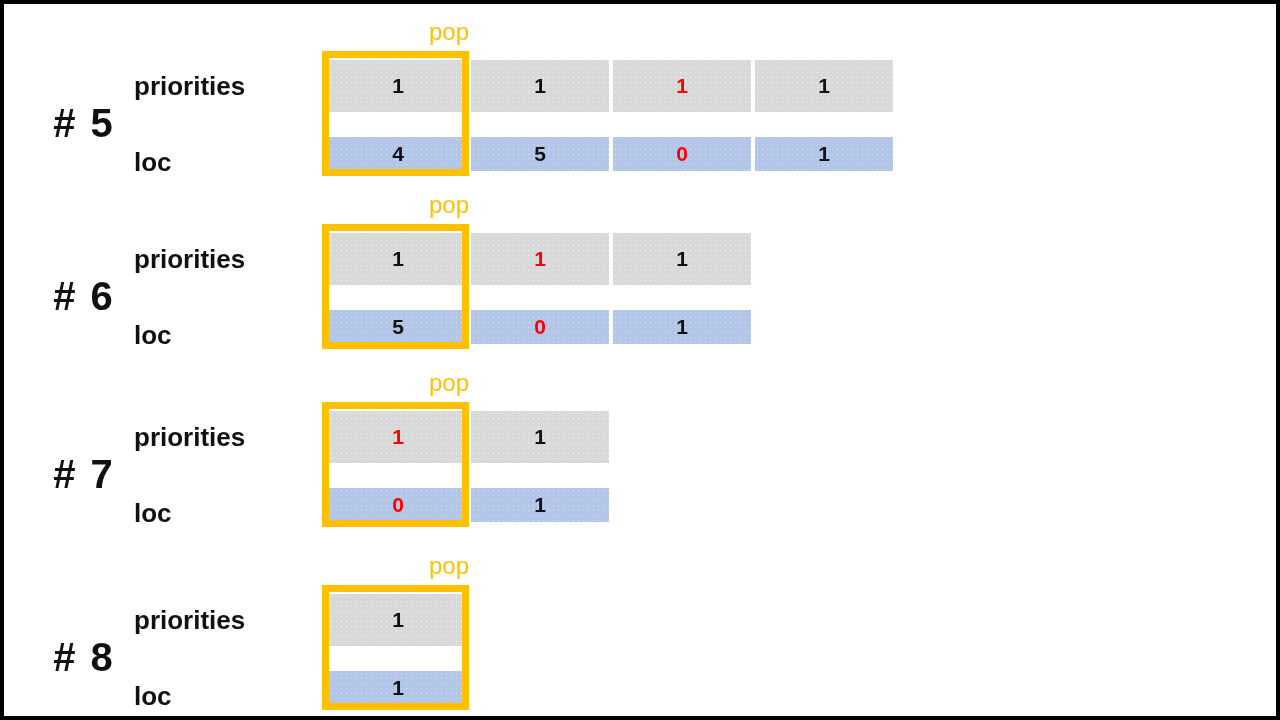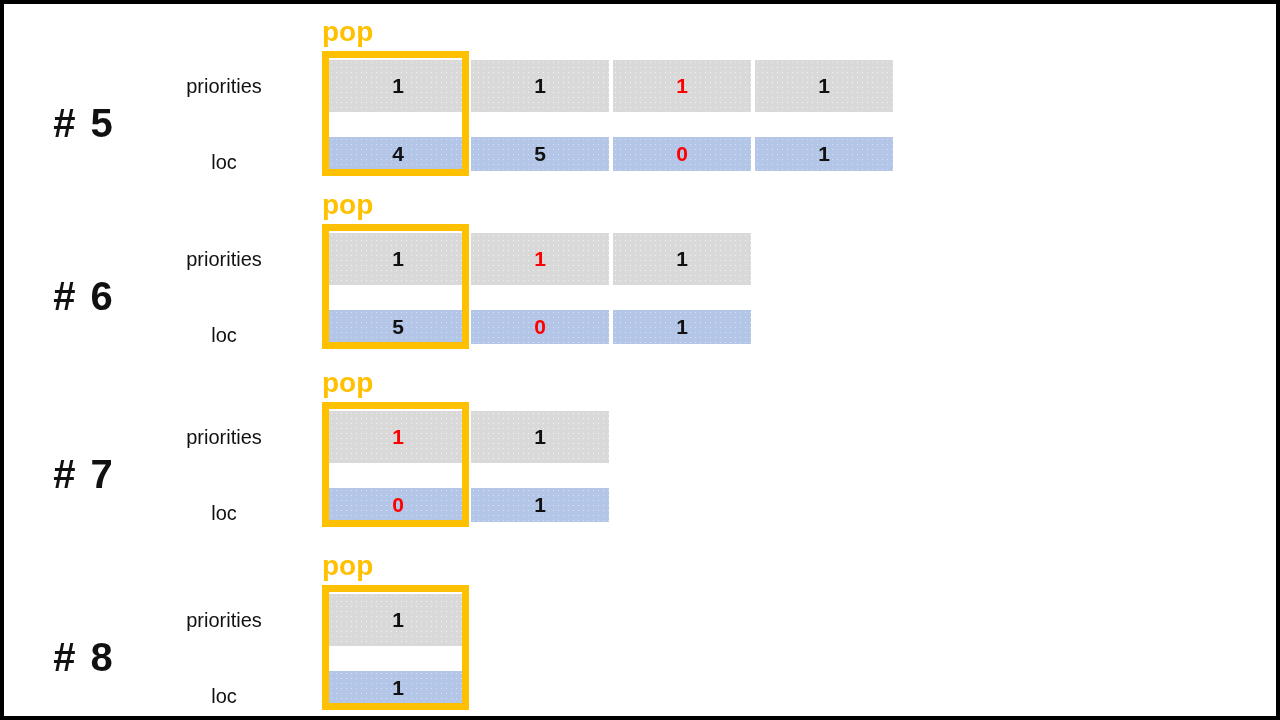--- a/index.html
+++ b/index.html
@@ -35,35 +35,35 @@
   .step-label {
     position: absolute;
     left: 30px; top: 82px; width: 100px;
     font-size: 40px; font-weight: bold; color: var(--ink);
     text-align: center; letter-spacing: 2px; line-height: 44px;
     white-space: pre;
   }
   .pop-label {
     position: absolute;
     left: 318px; top: 0; width: 147px; height: 28px;
-    font-size: 28px; font-weight: bold; color: var(--gold);
-    text-align: left; line-height: 26px;
+    font-size: 24px; font-weight: normal; color: var(--gold);
+    text-align: right; line-height: 26px;
   }
   .pop-box {
     position: absolute;
     left: 318px; top: 32px; width: 147px; height: 125px;
     border: 7px solid var(--gold);
     z-index: 3;
     background: transparent;
   }
   .row-label {
     position: absolute;
     left: 130px; width: 180px;
-    text-align: center;
-    font-size: 20px; font-weight: normal; color: var(--ink);
+    text-align: left;
+    font-size: 26px; font-weight: bold; color: var(--ink);
   }
   .row-label.priorities-label { top: 41px; height: 52px; line-height: 52px; }
   .row-label.loc-label        { top: 126px; height: 34px; line-height: 34px; }
   .row {
     position: absolute;
     left: 325px;
     display: flex;
     gap: 4px;
     z-index: 1;
   }

